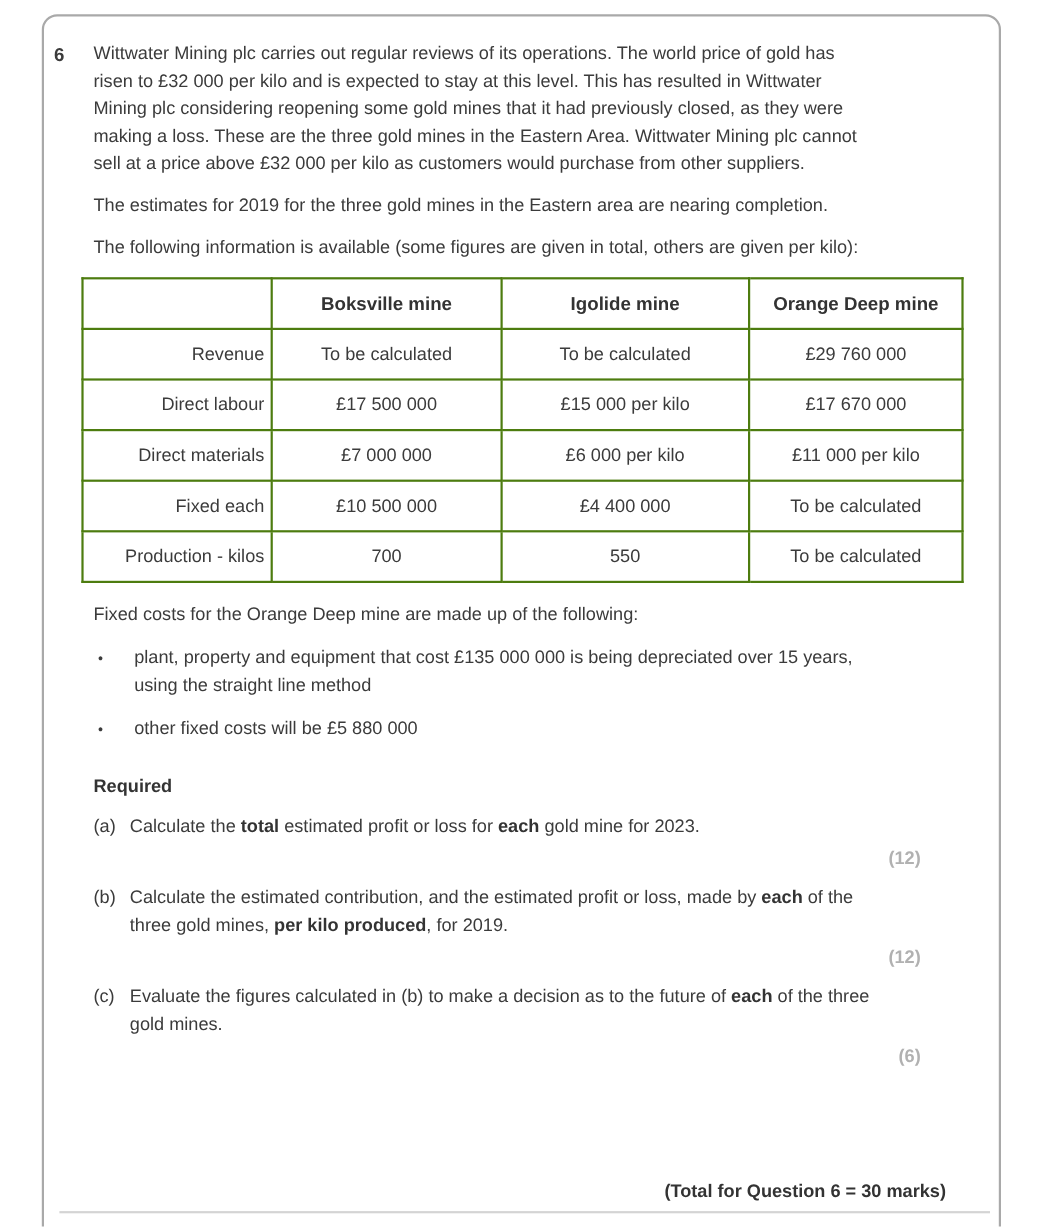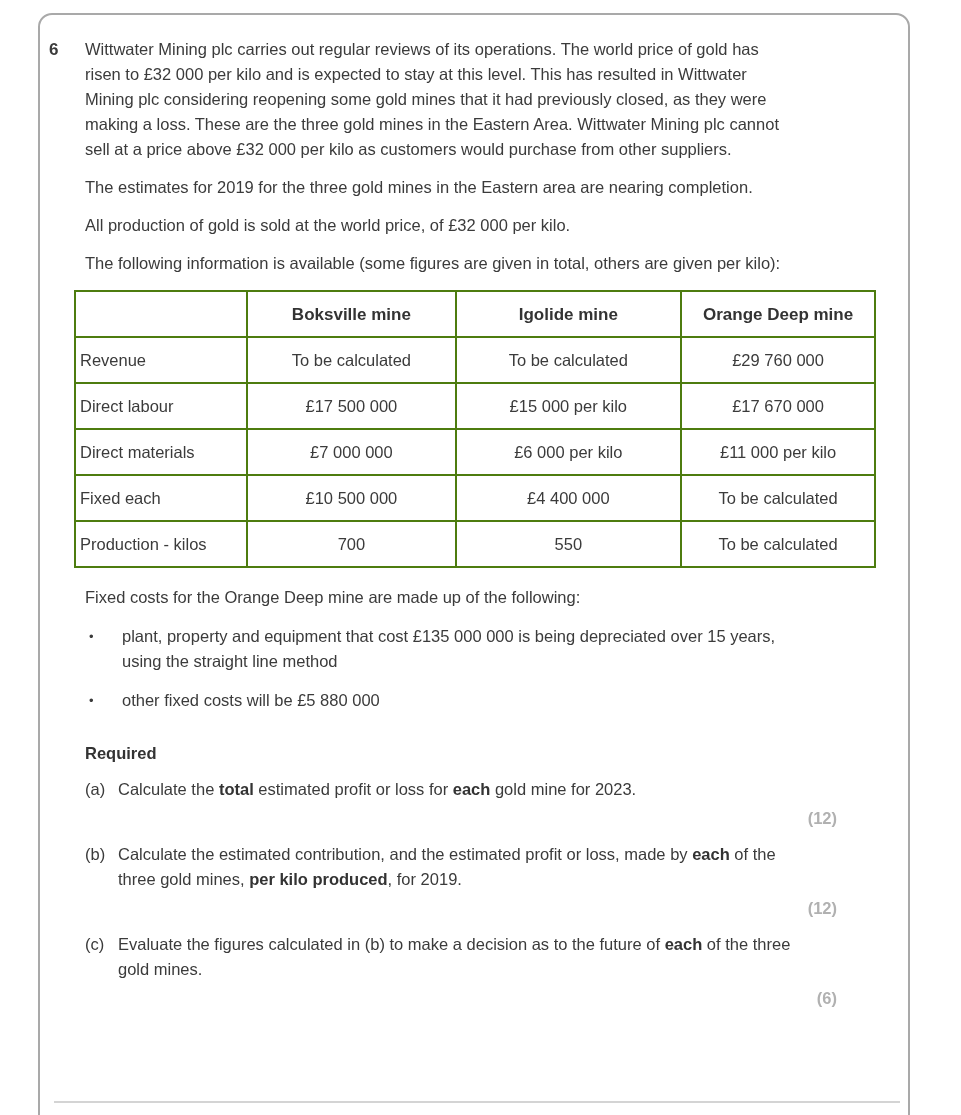--- a/index.html
+++ b/index.html
@@ -42,21 +42,21 @@
   table.mines th, table.mines td {
     border: 2px solid #4d7c0f;
     height: 46px;
     vertical-align: middle;
     text-align: center;
     font-weight: normal;
     font-size: 16.5px;
     padding: 2px 6px;
   }
   table.mines th { font-weight: bold; font-size: 17px; color: #333; }
-  table.mines .c0 { width: 168px; text-align: left; padding-left: 4px; }
+  table.mines .c0 { width: 168px; text-align: right; padding-left: 14px; }
   table.mines .c1 { width: 203px; }
   table.mines .c2 { width: 220px; }
   table.mines .c3 { width: 189px; }
 
   .after-table { margin-top: 17px; max-width: 705px; }
   .bullet { display: flex; margin-top: 14px; max-width: 705px; }
   .bullet .dot { flex: 0 0 37px; padding-left: 4px; font-size: 13px; }
   .bullet .btxt { flex: 1; }
 
   .required { margin-top: 28px; font-weight: bold; color: #333; }
@@ -94,21 +94,20 @@
 <body>
 
 <div class="page">
   <div class="question-box">
     <div class="qrow">
       <div class="qnum">6</div>
       <div class="qbody">
 
         <p class="para">Wittwater Mining plc carries out regular reviews of its operations. The world price of gold has risen to £32 000 per kilo and is expected to stay at this level. This has resulted in Wittwater Mining plc considering reopening some gold mines that it had previously closed, as they were making a loss. These are the three gold mines in the Eastern Area. Wittwater Mining plc cannot sell at a price above £32 000 per kilo as customers would purchase from other suppliers.</p>
         <p class="para">The estimates for 2019 for the three gold mines in the Eastern area are nearing completion.</p>
-        <p class="para">All production of gold is sold at the world price, of £32 000 per kilo.</p>
         <p class="para last-before-table">The following information is available (some figures are given in total, others are given per kilo):</p>
 
         <table class="mines">
           <thead>
             <tr>
               <th class="c0"></th>
               <th class="c1">Boksville mine</th>
               <th class="c2">Igolide mine</th>
               <th class="c3">Orange Deep mine</th>
             </tr>
@@ -174,15 +173,16 @@
 
         <div class="part">
           <span class="plabel">(c)</span>
           <span class="ptext"><span>Evaluate the figures calculated in (b) to make a decision as to the future of </span><span class="b">each</span><span> of the three gold mines.</span></span>
         </div>
         <div class="marks">(6)</div>
 
       </div>
     </div>
 
+    <div class="footer-total">(Total for Question 6 = 30 marks)</div>
     <div class="footer-rule"></div>
   </div>
 </div>
 
 </body></html>

